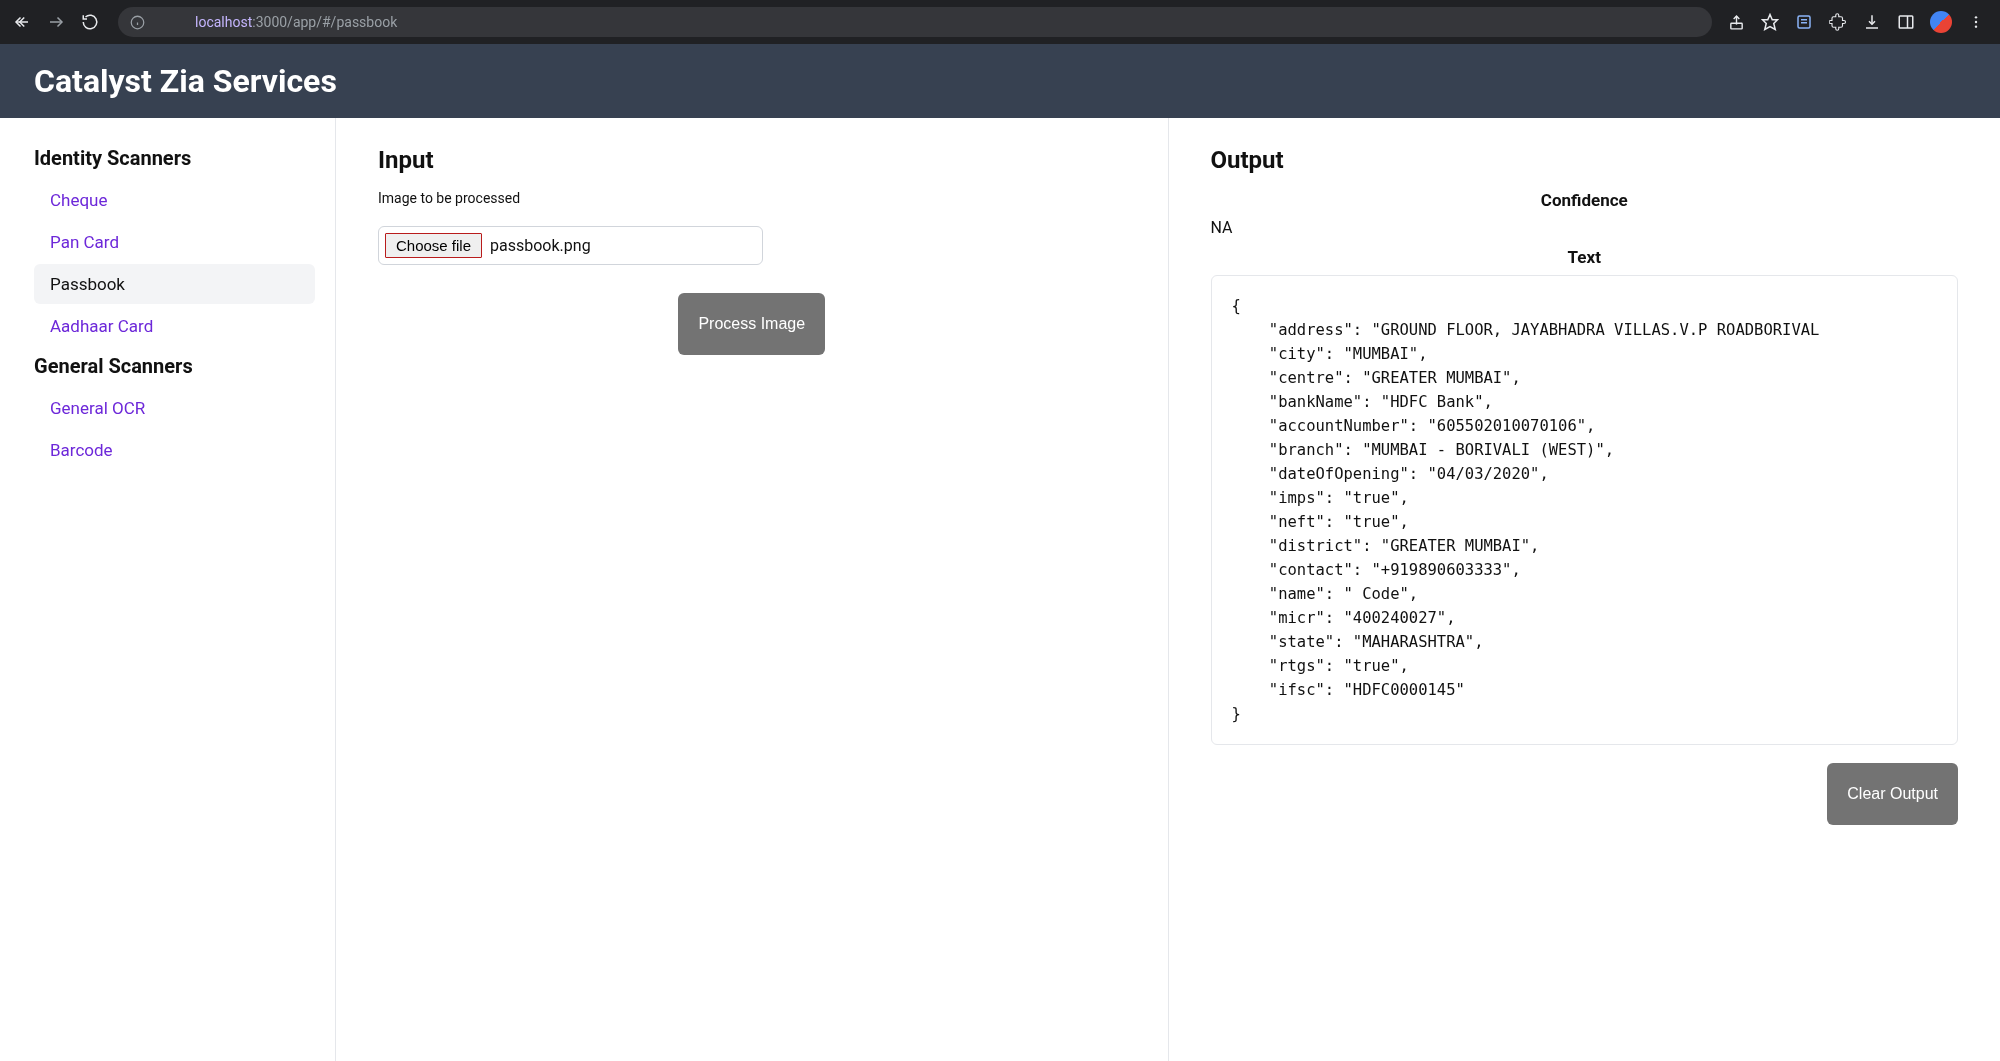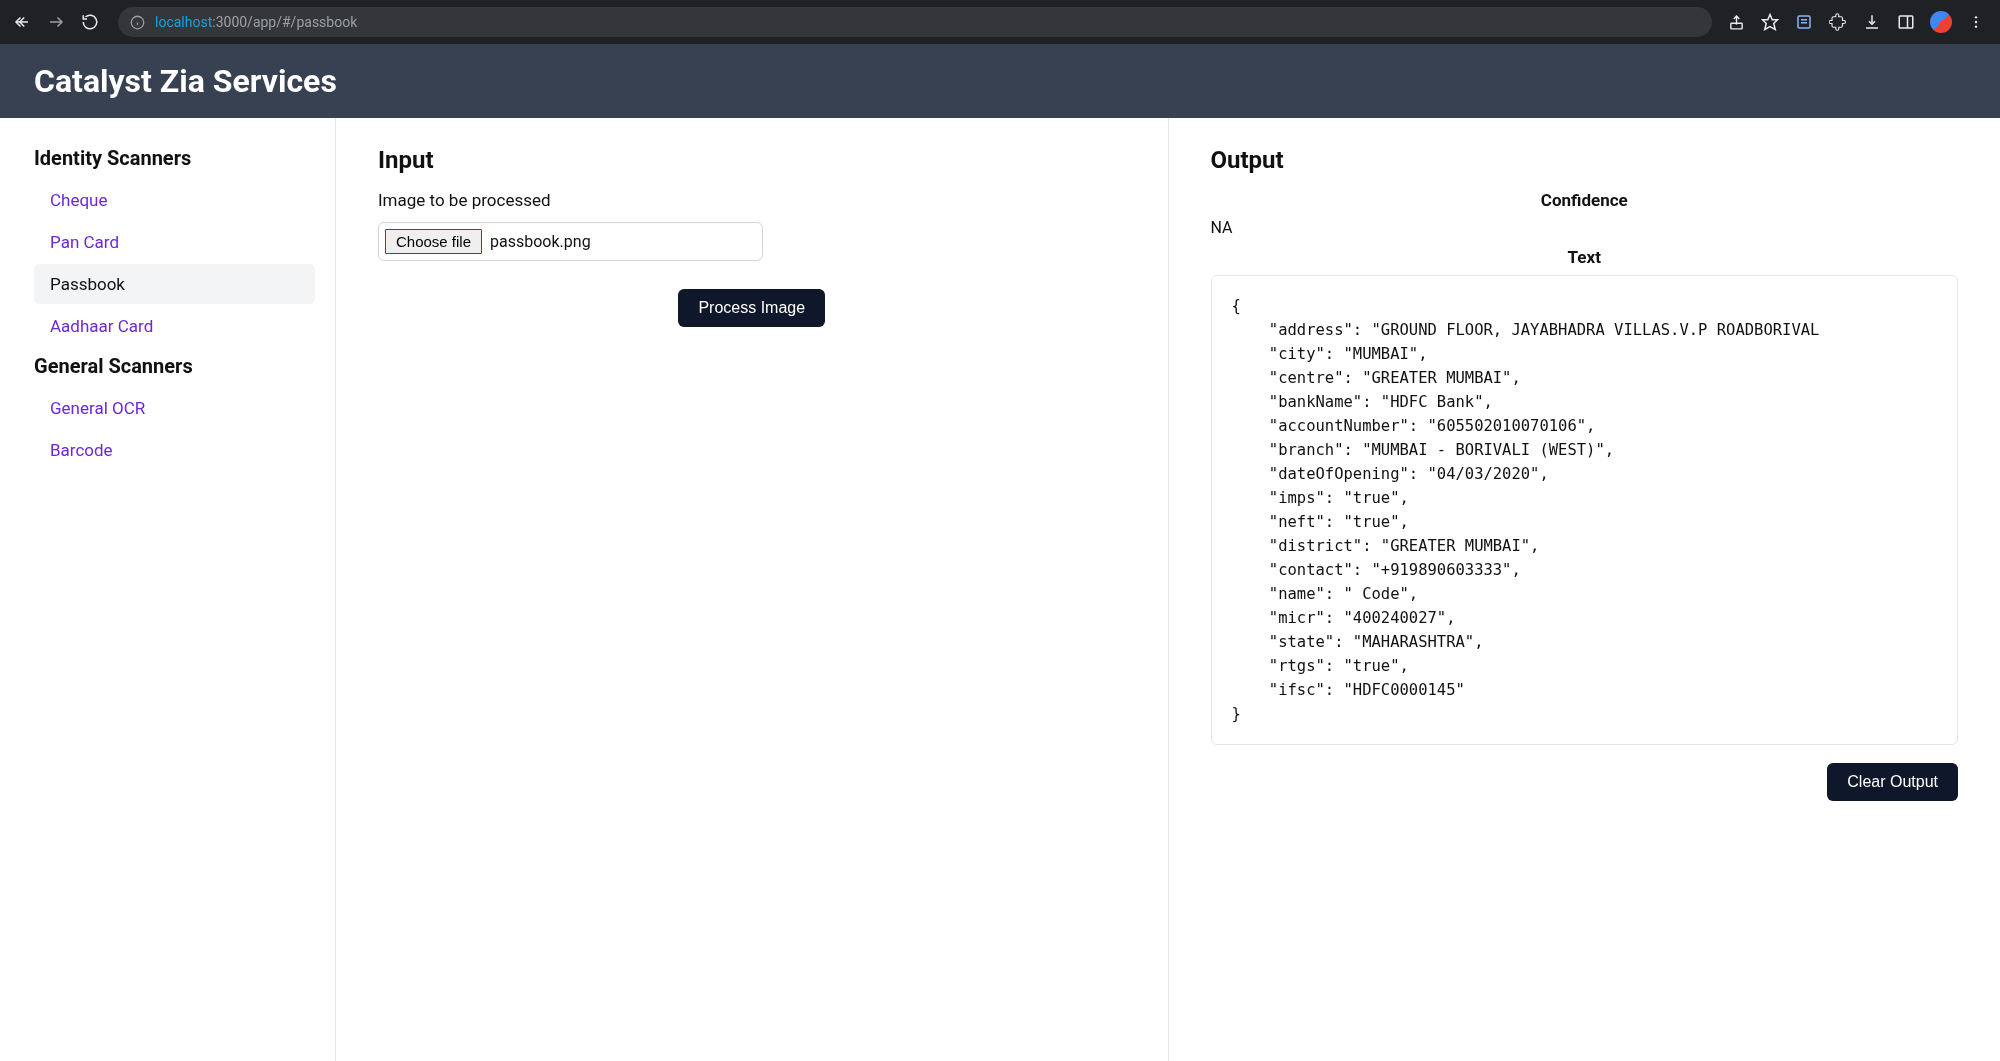--- a/index.html
+++ b/index.html
@@ -28,21 +28,21 @@
     border-radius: 15px;
     display: flex;
     align-items: center;
     padding: 0 12px;
     margin: 0 8px;
     gap: 10px;
     color: #e8eaed;
     font-size: 14px;
   }
   .addr-bar .info-icon { color: #9aa0a6; font-size: 14px; }
-  .url-host { color: #0ea5e9; }
+  .url-host { color: #c4b5fd; margin-left: 40px; }
   .url-rest { color: #9aa0a6; }
   .chrome-icons { display: flex; align-items: center; gap: 14px; color: #e8eaed; padding-right: 6px; }
   .chrome-icon { width: 20px; height: 20px; display:flex; align-items:center; justify-content:center; color:#e8eaed; }
   .avatar-icon {
     width: 22px; height: 22px; border-radius: 50%;
     background: linear-gradient(135deg, #4285f4 50%, #ea4335 50%);
     display:inline-block;
   }
   
   
@@ -86,21 +86,21 @@
     margin-left: 14px;
   }
   
   .main { flex: 1; display: flex; }
   .col {
     flex: 1;
     padding: 28px 42px;
   }
   .col.input-col { border-right: 1px solid #e5e7eb; }
   .col h2 { font-size: 24px; font-weight: 700; margin-bottom: 16px; }
-  .field-label { font-size: 17px; margin-bottom: 12px; display:block; }
+  .field-label { font-size: 14px; margin-bottom: 20px; display:block; }
   
   .file-box {
     border: 1px solid #d1d5db;
     border-radius: 6px;
     padding: 6px 6px;
     display: flex;
     align-items: center;
     gap: 8px;
     width: 100%;
     max-width: 385px;
@@ -109,25 +109,25 @@
     background: #efefef;
     border: 1px solid #b91c1c;
     border-radius: 1px;
     padding: 3px 10px;
     font-size: 15px;
     cursor: pointer;
   }
   .file-name { font-size: 16px; }
   
   .primary-btn {
-    background: #0f172a;
+    background: #737373;
     color: #fff;
     border: none;
     border-radius: 6px;
-    padding: 10px 20px;
+    padding: 22px 20px;
     font-size: 16px;
     cursor: pointer;
   }
   .btn-row { display:flex; justify-content:center; margin-top: 28px; }
   .btn-row.right { justify-content: flex-end; margin-top: 18px; }
   
   .out-label { font-weight: 700; font-size: 17px; margin-top: 8px; margin-bottom: 8px; text-align: center; }
   .out-val { font-size: 16px; margin-bottom: 10px; }
   
   .code-box {

